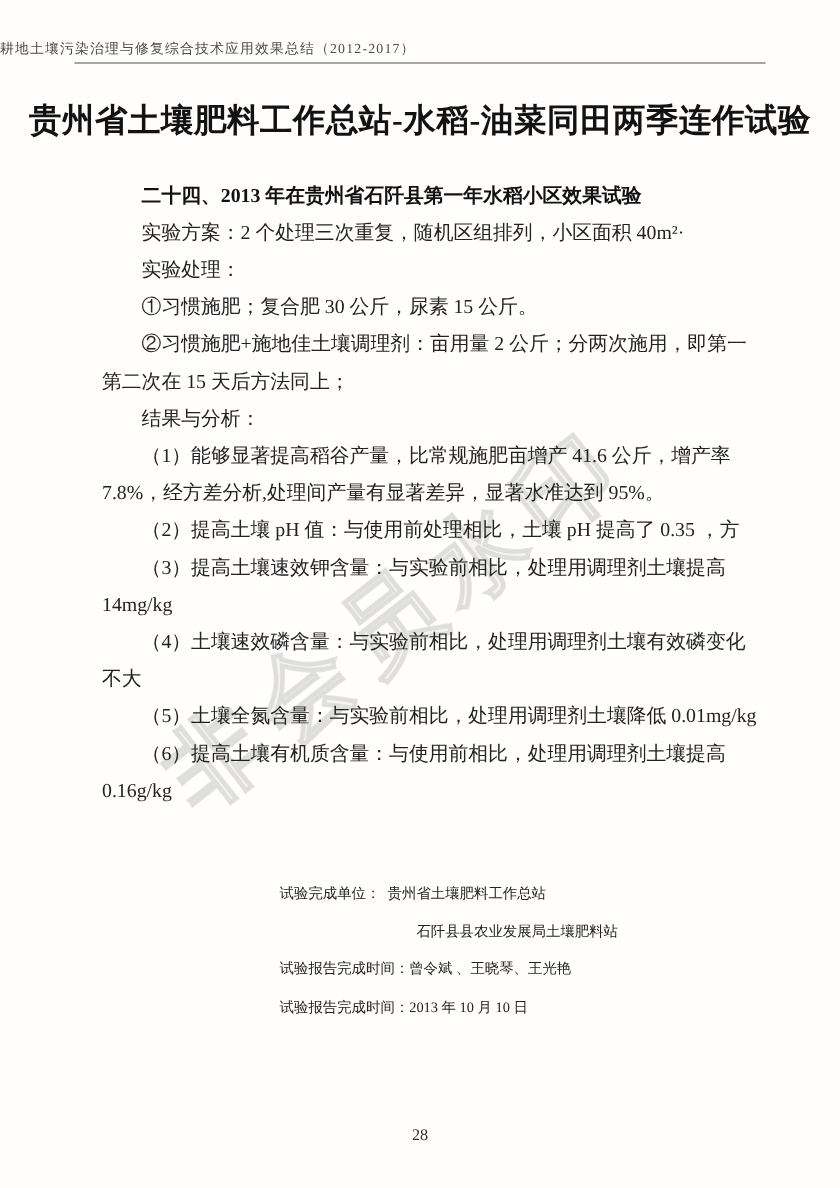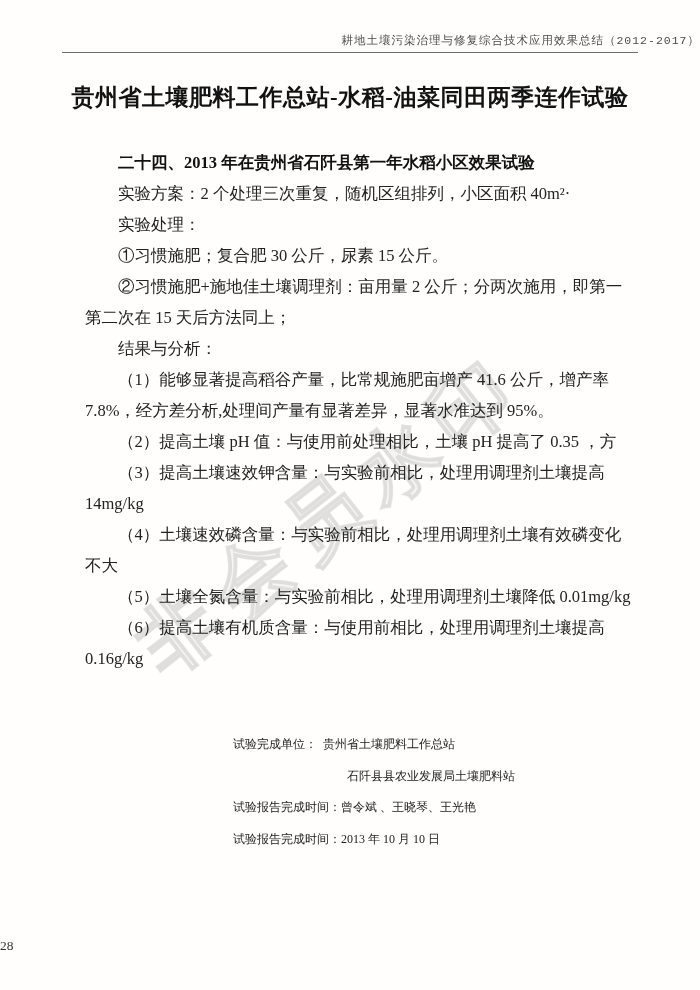--- a/index.html
+++ b/index.html
@@ -4,46 +4,46 @@
 <style>
   html,body { margin:0; padding:0; background:#e9e9e9; }
   .page {
     position:relative; width:700px; height:990px; margin:0 auto;
     background:#fffefd; overflow:hidden;
     font-family:"Liberation Serif","DejaVu Serif",serif;
     color:#262626;
   }
   .running-header {
     position:absolute; top:33px; left:0; right:0;
-    text-align:right; font-size:11.5px; color:#4a4a4a; letter-spacing:1px;font-family:Liberation Mono, monospace;
+    text-align:left; font-size:11.5px; color:#4a4a4a; letter-spacing:1px;
   }
   .header-rule {
     position:absolute; top:52px; left:62px; width:576px; height:0;
     border-top:1.5px solid #6b6b6b;
   }
   .doc-title {
     position:absolute; top:82px; left:0; right:0; margin:0;
-    text-align:center; font-size:23px; font-weight:bold; color:#121212;
+    text-align:center; font-size:27px; font-weight:bold; color:#121212;
     letter-spacing:0.5px;
   }
   .body-block {
     position:absolute; top:147px; left:85px; width:554px;
     font-size:16.5px; line-height:31px; color:#222;
   }
   .line { white-space:pre-wrap; }
   .line.indent { text-indent:33px; }
   .line.bold { font-weight:bold; color:#111; }
   .completion-block {
     position:absolute; top:729px; left:233px;
     font-size:12px; line-height:31.5px; color:#222;
   }
   .completion-block .extra { padding-left:114px;text-align:right; }
   .page-number {
     position:absolute; top:938px; left:0; right:0;
-    text-align:left; font-size:13.5px; color:#333;
+    text-align:center; font-size:13.5px; color:#333;
   }
   .watermark {
     position:absolute; left:100px; top:462px;
     transform:rotate(-38deg); transform-origin:center;
     font-size:80px; font-weight:bold; letter-spacing:12px; white-space:nowrap;
     color:rgba(120,120,120,0.07);
     -webkit-text-stroke:1.5px rgba(120,120,120,0.18);
     pointer-events:none; user-select:none;
   }
 </style>

